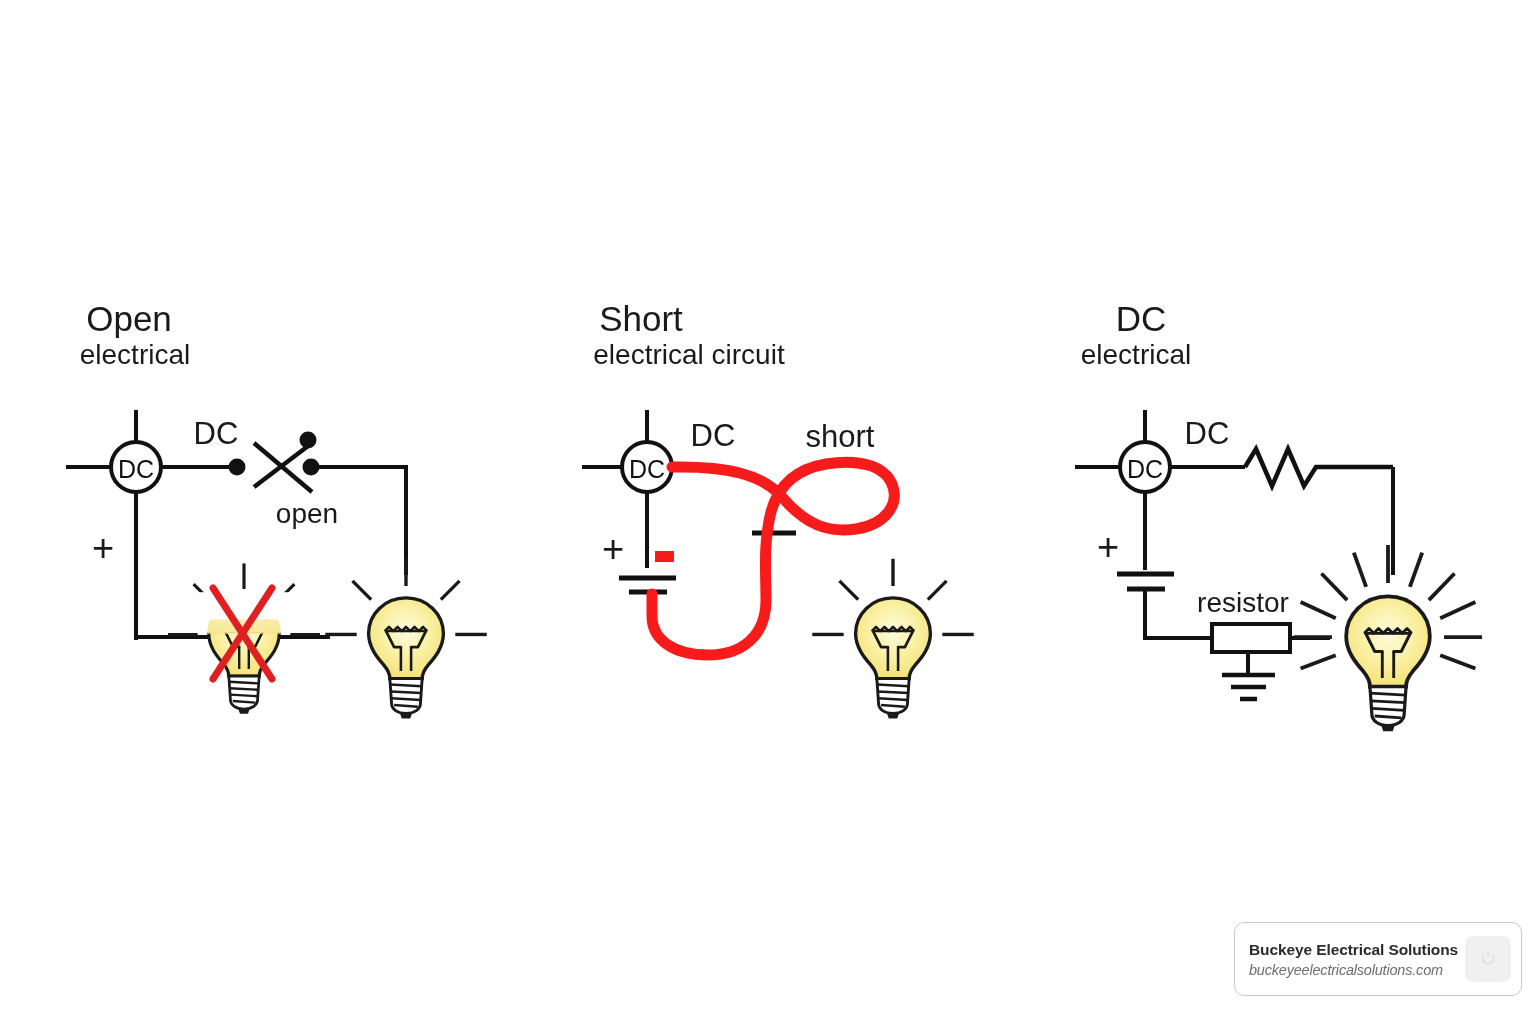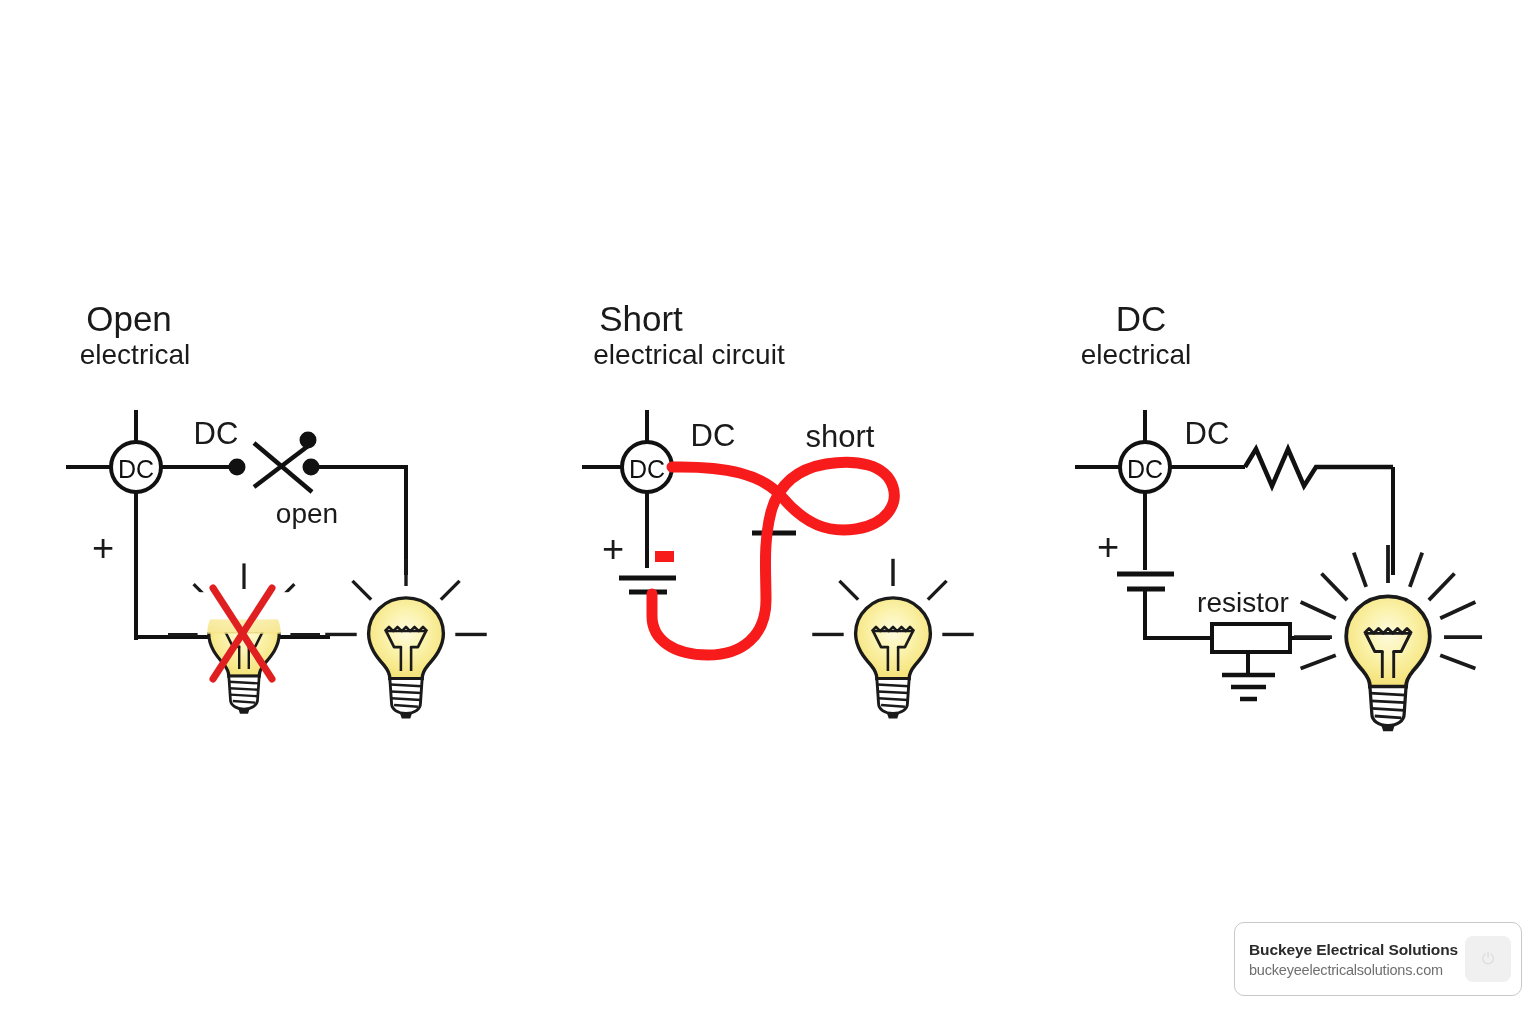--- a/index.html
+++ b/index.html
@@ -50,20 +50,21 @@
     font-weight: bold;
     color: #2b2b2b;
     letter-spacing: -0.1px;
     white-space: nowrap;
   }
   #watermark .wm-url {
     font-size: 14.5px;
     color: #6f6f6f;
     letter-spacing: -0.2px;
     white-space: nowrap;
+    font-style: italic;
   }
   #watermark .wm-logo {
     flex: 0 0 auto;
     width: 46px;
     height: 46px;
     border-radius: 8px;
     background: #f0f0f1;
     display: flex;
     align-items: center;
     justify-content: center;

